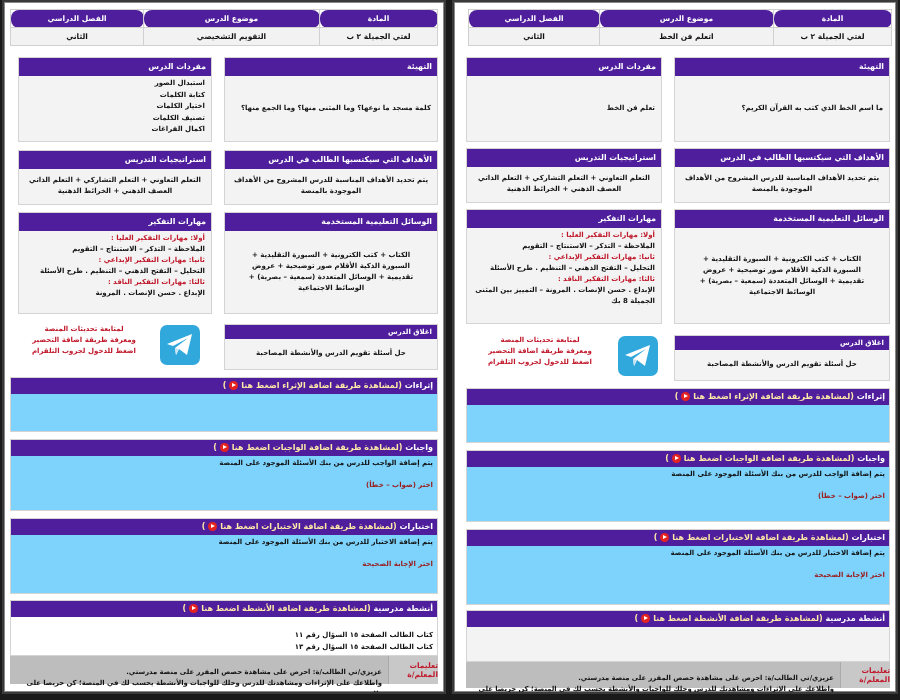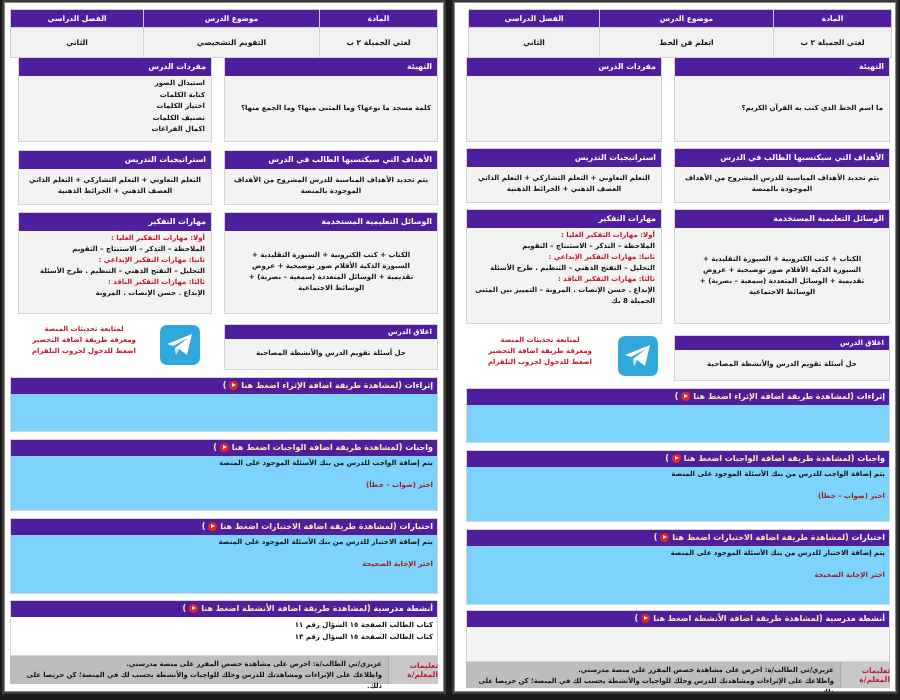--- a/index.html
+++ b/index.html
@@ -6,43 +6,43 @@
   html, body { width: 900px; height: 700px; overflow: hidden; background: #1a1a1a; }
   body { font-family: "DejaVu Sans", sans-serif; font-size: 7.5px; color: #111; position: relative; }
   .page {
     position: absolute; top: 0; height: 694px; background: #fff;
     border: 2px solid #3a3a3a; box-shadow: 0 0 0 1px #888 inset;
     direction: rtl; overflow: hidden;
   }
   .page.left { left: 2px; width: 444px; }
   .page.right { left: 452px; width: 446px; }
   .info-table { position: absolute; top: 7px; border-collapse: collapse; }
-  .info-table td { border: 1px solid #d0d0d0; text-align: center; height: 30px; font-size: 7.5px; }
-  .info-table tr.head td { background: #4f1e9c; color: #fff; font-weight: bold; height: 18px; }
+  .info-table td { border: 1px solid #d0d0d0; text-align: center; height: 18px; font-size: 7.5px; }
+  .info-table tr.head td { background: #4f1e9c; color: #fff; font-weight: bold; height: 18px; border-radius: 8px; }
   .info-table tr.vals td { background: #f2f2f2; font-weight: bold; }
   .box { position: absolute; background: #f3f3f3; border: 1px solid #d4d4d4; }
   .box .bh { height: 18px; line-height: 18px; padding: 0 5px; font-size: 7.8px; background: #4f1e9c; color: #fff; font-weight: bold; text-align: right; white-space: nowrap; overflow: hidden; }
   .box .bb { padding: 5px 6px; font-weight: bold; font-size: 7px; line-height: 11px; }
   .bb.center { text-align: center; }
   .bb.vcenter { display: flex; align-items: center; justify-content: flex-start; height: calc(100% - 18px); }
   .bb.vcenter.c { justify-content: center; text-align: center; }
   .red { color: #c0192b; }
   .dark-red { color: #9b1b1b; }
   .wide { position: absolute; background: #7dd3fc; border: 1px solid #d4d4d4; }
   .wide .bh { height: 16px; line-height: 16px; padding: 0 4px; font-size: 8px; background: #4f1e9c; color: #ffe9a8; font-weight: bold; text-align: right; white-space: nowrap; }
   .wide .bh .lbl { color: #fff; }
   .yt { display: inline-block; width: 9px; height: 9px; border-radius: 50%; background: #e52222; vertical-align: middle; margin: 0 3px; position: relative; }
   .yt::after { content: ""; position: absolute; left: 3px; top: 2px; border-left: 4px solid #fff; border-top: 2.5px solid transparent; border-bottom: 2.5px solid transparent; }
   .wide .bb { padding: 2px 4px; font-weight: bold; font-size: 7px; line-height: 11px; text-align: right; }
   .tg { position: absolute; width: 40px; height: 40px; border-radius: 7px; background: #31a8dc; }
   .tg svg { position: absolute; left: 6px; top: 8px; }
   .promo { position: absolute; color: #c0192b; font-weight: bold; font-size: 7px; line-height: 11px; text-align: center; }
   .notes { position: absolute; background: #bdbdbd; display: flex; }
   .notes .nlabel { width: 50px; background: #c8c8c8; color: #c0192b; font-weight: bold; font-size: 7.5px; display: flex; align-items: center; justify-content: center; border-left: 1px solid #aaa; }
-  .notes .ntext { flex: 1; font-weight: bold; font-size: 6.8px; line-height: 11px; padding: 3px 6px; }
+  .notes .ntext { flex: 1; font-weight: bold; font-size: 6.8px; line-height: 11px; padding: 11px 6px; }
 </style>
 </head>
 <body>
 
 <div class="page left">
   <table class="info-table" style="left:6px; width:428px;">
     <tbody>
         <tr class="head">
       <td style="width:118px">المادة</td>
       <td style="width:176px">موضوع الدرس</td>
@@ -123,21 +123,21 @@
   </div>
 
   <div class="wide" style="right:6px; top:516px; width:428px; height:76px;">
     <div class="bh"><span class="lbl">اختبارات</span> <span>(لمشاهدة طريقة اضافة الاختبارات اضغط هنا</span><span class="yt"></span><span>)</span></div>
     <div class="bb">يتم إضافة الاختبار للدرس من بنك الأسئلة الموجود على المنصة</div>
     <div class="bb dark-red" style="padding-top:9px;">اختر الإجابة الصحيحة</div>
   </div>
 
   <div class="wide" style="right:6px; top:598px; width:428px; height:56px; background:#fff;">
     <div class="bh"><span class="lbl">أنشطة مدرسية</span> <span>(لمشاهدة طريقة اضافة الأنشطة اضغط هنا</span><span class="yt"></span><span>)</span></div>
-    <div class="bb" style="line-height:12px; padding-top:2px;">
+    <div class="bb" style="line-height:12px; padding-top:12px;">
       <div>كتاب الطالب الصفحة ١٥ السؤال رقم ١١</div>
       <div>كتاب الطالب الصفحة ١٥ السؤال رقم ١٣</div>
     </div>
   </div>
 
   <div class="notes" style="right:6px; top:654px; width:428px; height:28px;">
     <div class="nlabel">تعليمات المعلم/ة</div>
     <div class="ntext">
       <div>عزيزي/تي الطالب/ة: احرص على مشاهدة حصص المقرر على منصة مدرستي.</div>
       <div>واطلاعك على الإثراءات ومشاهدتك للدرس وحلك للواجبات والأنشطة يحسب لك في المنصة؛ كن حريصا على ذلك.</div>
@@ -160,20 +160,21 @@
     </tr>
   </tbody>
     </table>
 
   <div class="box" style="right:6px; top:55px; width:216px; height:85px;">
     <div class="bh">التهيئة</div>
     <div class="bb vcenter">ما اسم الخط الذي كتب به القرآن الكريم؟</div>
   </div>
   <div class="box" style="right:234px; top:55px; width:196px; height:85px;">
     <div class="bh">مفردات الدرس</div>
+    <div class="bb vcenter">تعلم فن الخط</div>
   </div>
 
   <div class="box" style="right:6px; top:146px; width:216px; height:55px;">
     <div class="bh">الأهداف التي سيكتسبها الطالب في الدرس</div>
     <div class="bb center" style="padding-top:6px;">يتم تحديد الأهداف المناسبة للدرس المشروح من الأهداف الموجودة بالمنصة</div>
   </div>
   <div class="box" style="right:234px; top:146px; width:196px; height:55px;">
     <div class="bh">استراتيجيات التدريس</div>
     <div class="bb center" style="padding-top:6px;">التعلم التعاوني + التعلم التشاركي + التعلم الذاتي العصف الذهني + الخرائط الذهنية</div>
   </div>

